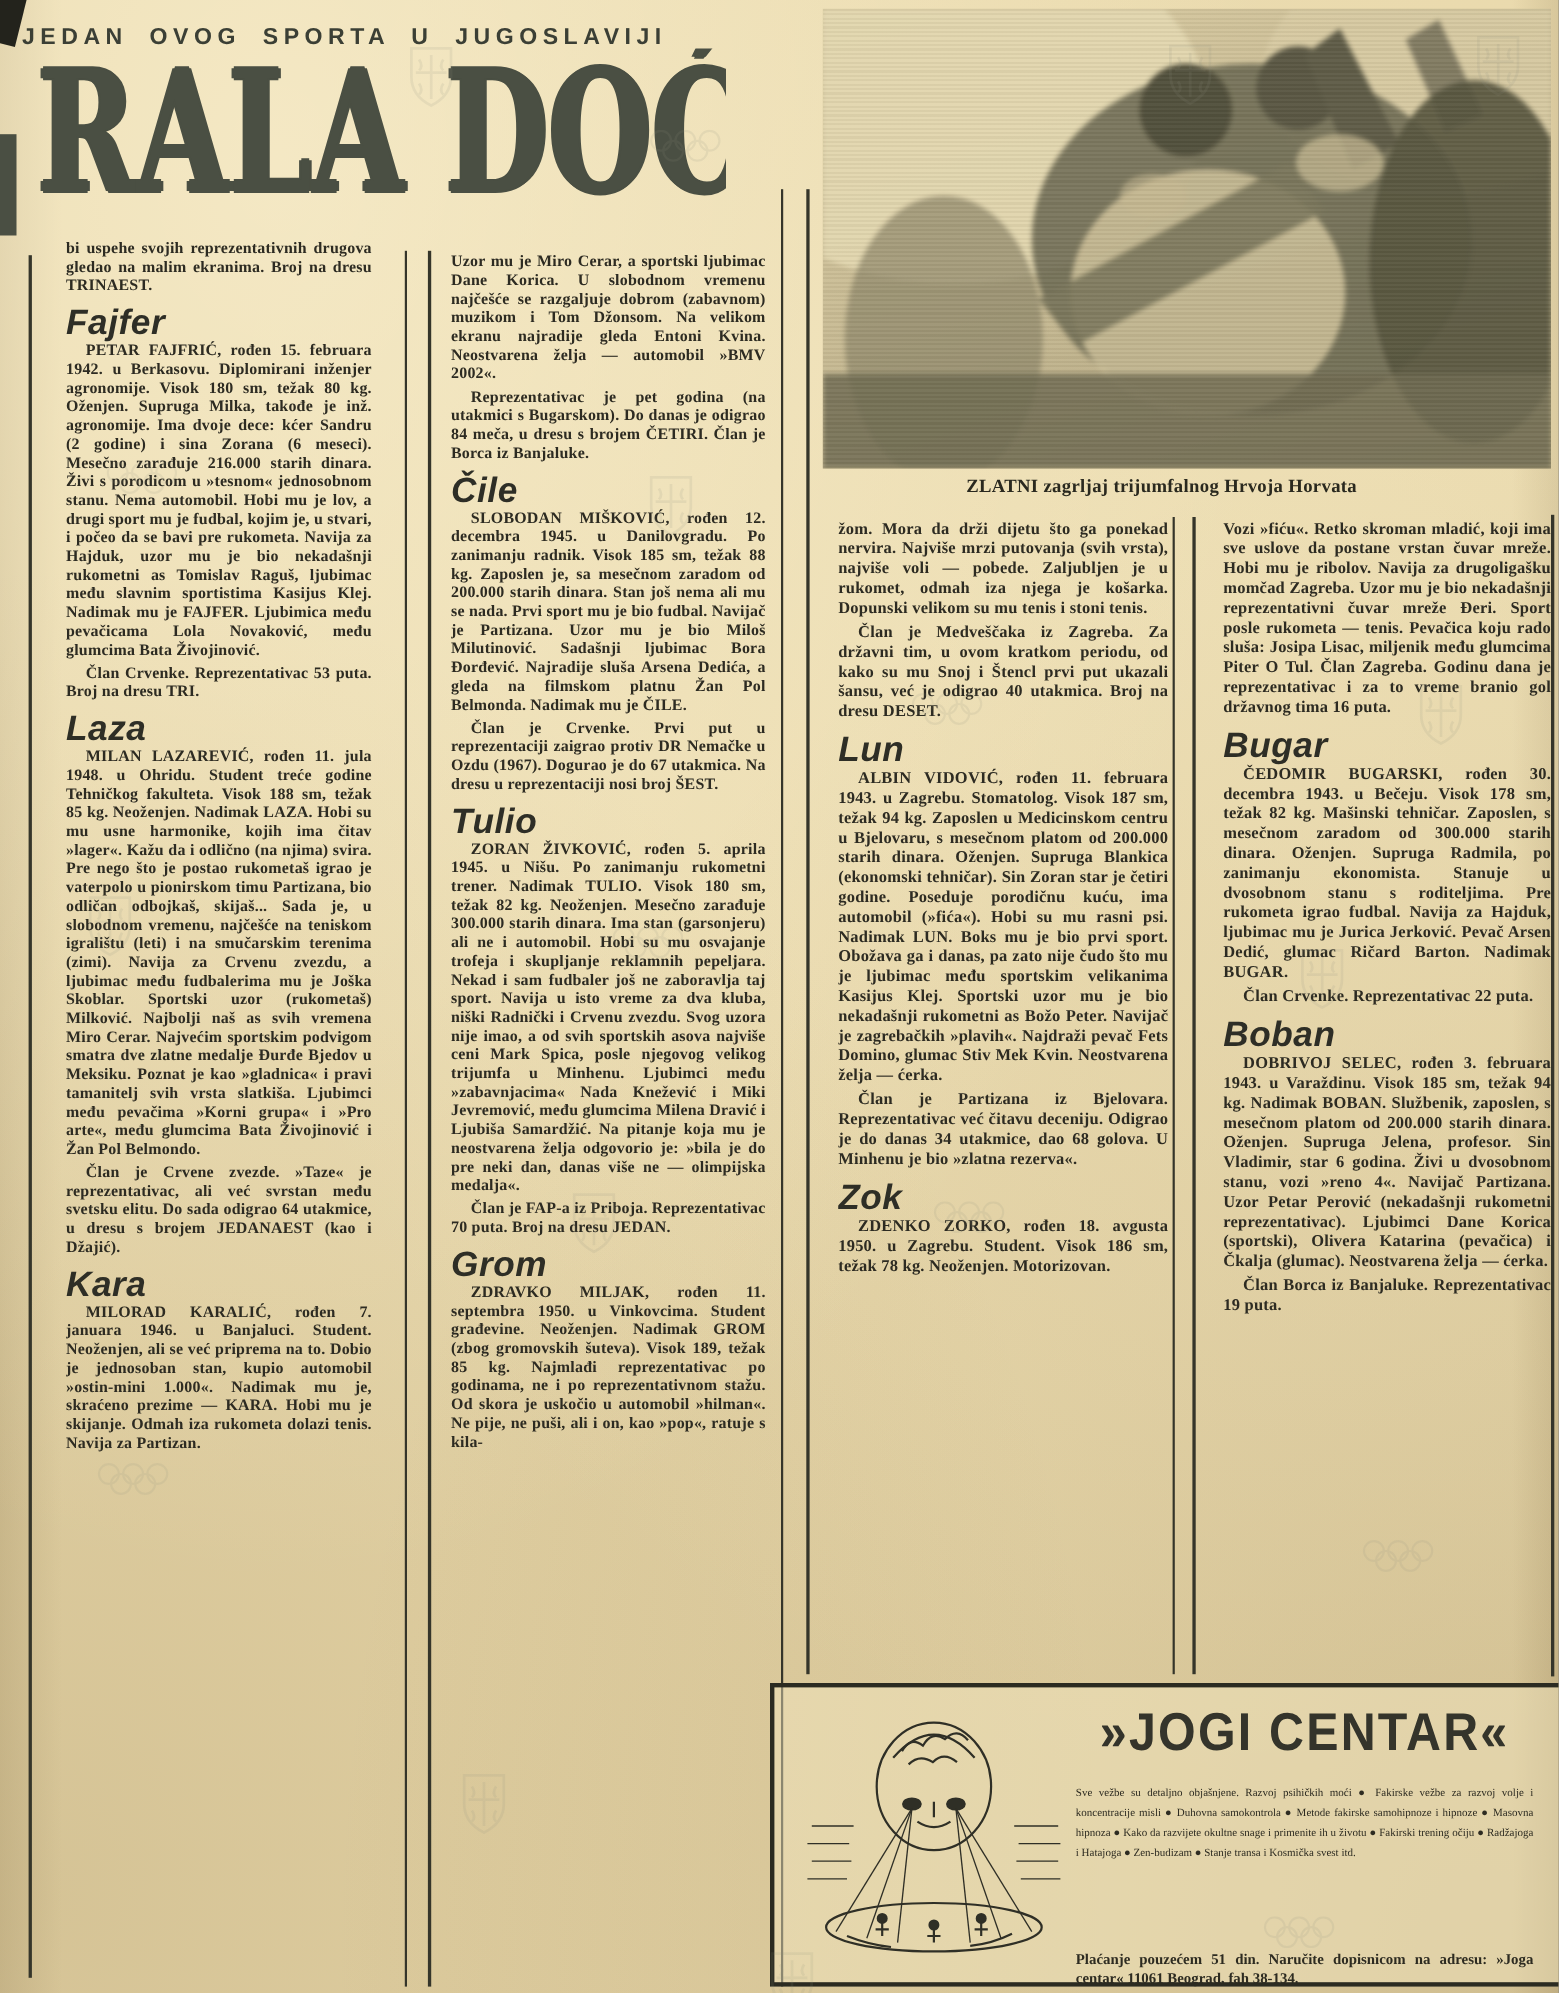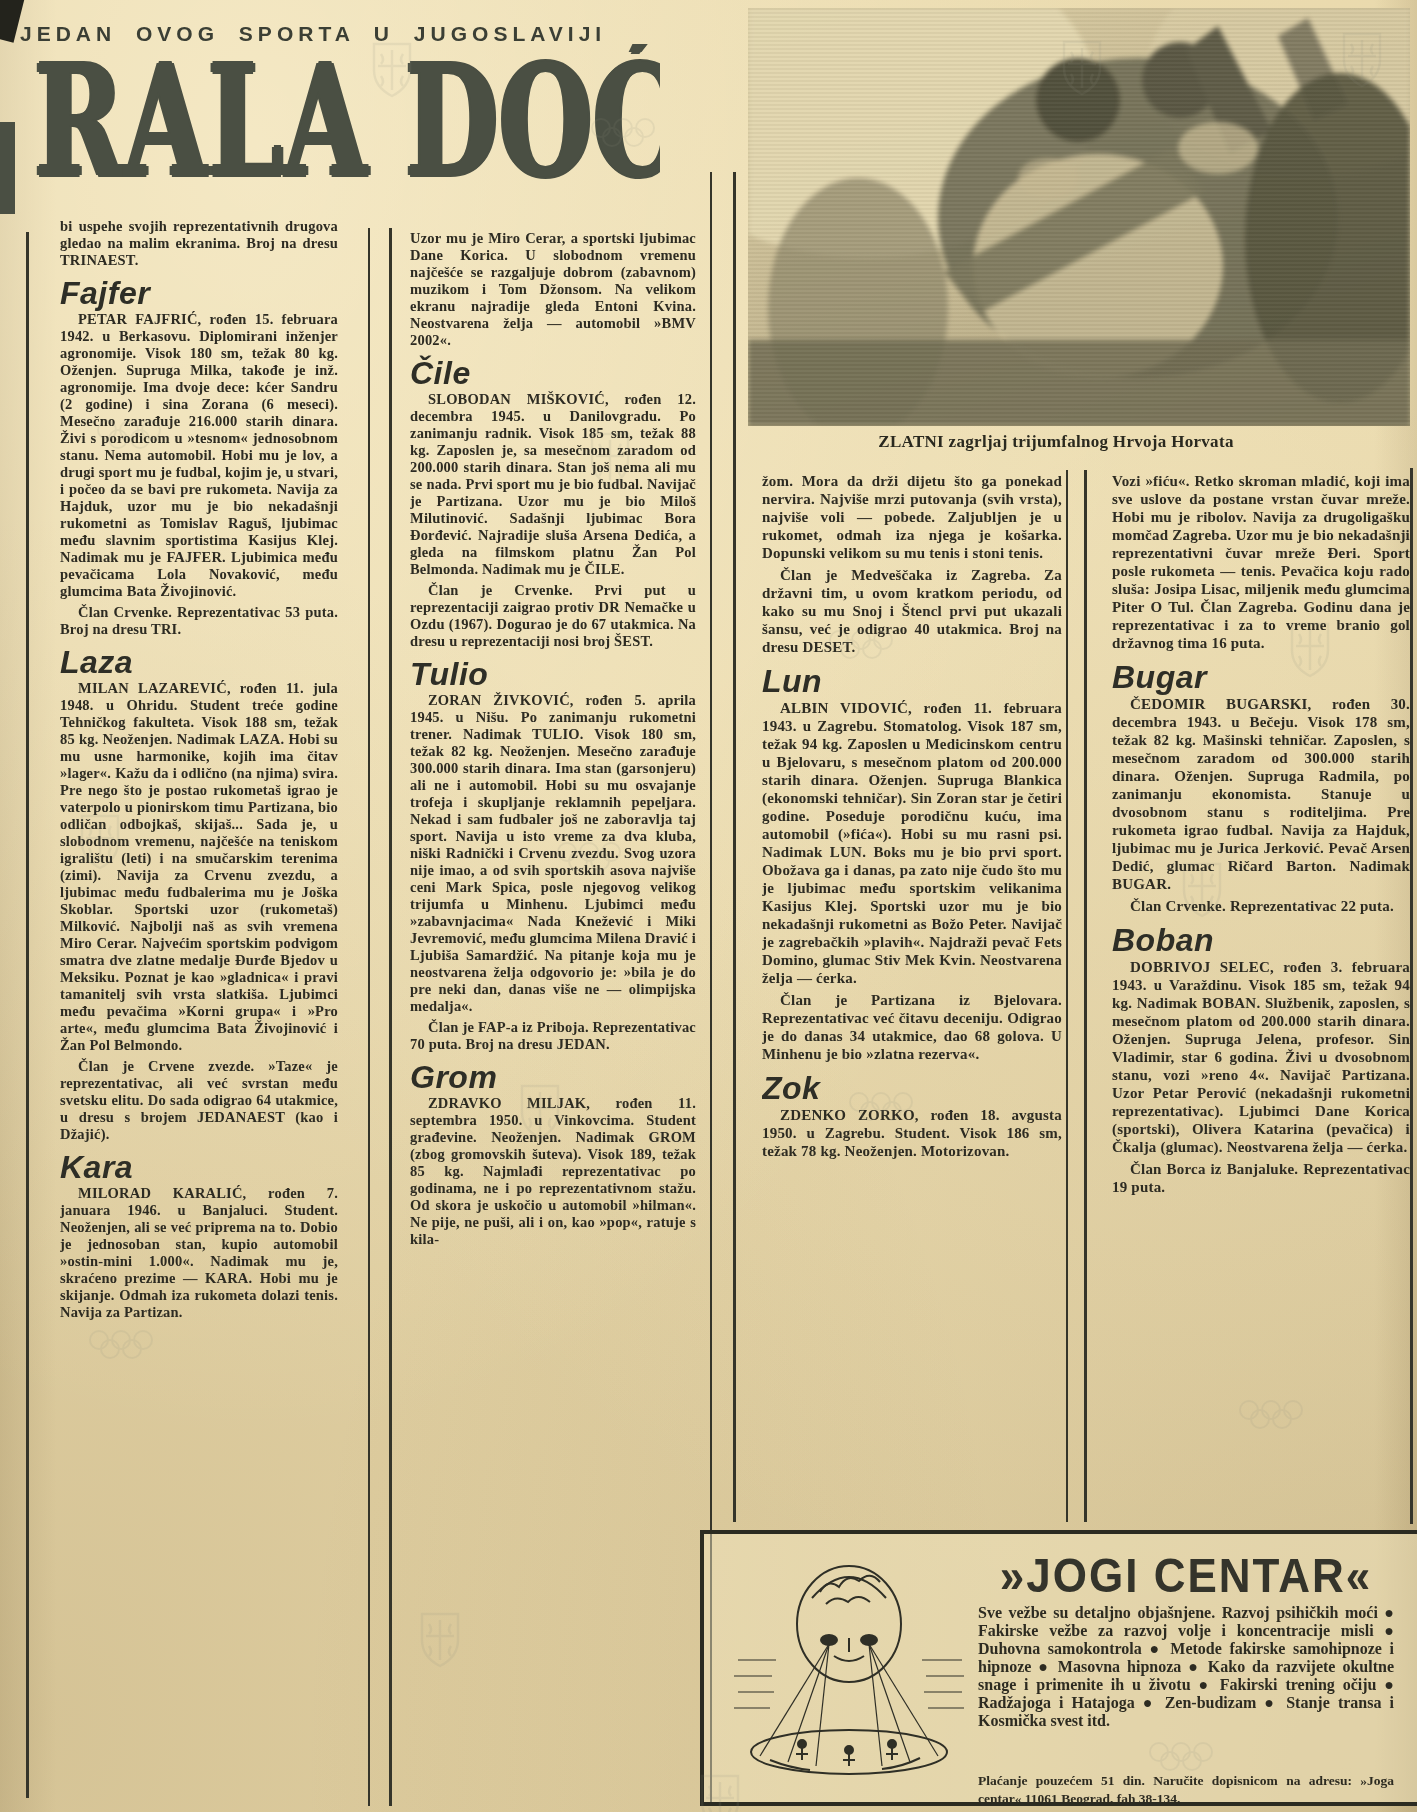--- a/index.html
+++ b/index.html
@@ -63,22 +63,22 @@
     position:absolute;left:700px;top:1530px;width:814px;height:276px;
     border:4px solid #2b2b21;background:rgba(244,232,196,.45);box-sizing:border-box;
   }
   .ad-illu{position:absolute;left:26px;top:26px;width:238px;height:218px;}
   .ad-title{
     position:absolute;left:272px;top:14px;width:420px;text-align:center;
     font-family:"Liberation Sans", sans-serif;font-weight:bold;font-size:44px;
     letter-spacing:2px;color:#34342b;transform:scaleY(1.1);transform-origin:top;white-space:nowrap;
   }
   .ad-body{
-    position:absolute;left:274px;top:70px;width:416px;text-align:justify;
-    font-weight:bold;font-size:16px;line-height:18px;color:#2d2b21;
+    position:absolute;left:274px;top:88px;width:416px;text-align:justify;
+    font-weight:normal;font-size:10px;line-height:18px;color:#2d2b21;
   }
   .ad-footer{
     position:absolute;left:274px;top:238px;width:416px;text-align:justify;
     font-weight:bold;font-size:13.5px;line-height:18px;color:#2d2b21;
   }
   .wm{position:absolute;opacity:.13;pointer-events:none;}
 </style>
 </head>
 <body>
 
@@ -129,20 +129,21 @@
       <p class="body-p">PETAR FAJFRIĆ, rođen 15. februara 1942. u Berkasovu. Diplomirani inženjer agronomije. Visok 180 sm, težak 80 kg. Oženjen. Supruga Milka, takođe je inž. agronomije. Ima dvoje dece: kćer Sandru (2 godine) i sina Zorana (6 meseci). Mesečno zarađuje 216.000 starih dinara. Živi s porodicom u »tesnom« jednosobnom stanu. Nema automobil. Hobi mu je lov, a drugi sport mu je fudbal, kojim je, u stvari, i počeo da se bavi pre rukometa. Navija za Hajduk, uzor mu je bio nekadašnji rukometni as Tomislav Raguš, ljubimac među slavnim sportistima Kasijus Klej. Nadimak mu je FAJFER. Ljubimica među pevačicama Lola Novaković, među glumcima Bata Živojinović.</p>
       <p class="body-p">Član Crvenke. Reprezentativac 53 puta. Broj na dresu TRI.</p>
       <h3 class="sec-h">Laza</h3>
       <p class="body-p">MILAN LAZAREVIĆ, rođen 11. jula 1948. u Ohridu. Student treće godine Tehničkog fakulteta. Visok 188 sm, težak 85 kg. Neoženjen. Nadimak LAZA. Hobi su mu usne harmonike, kojih ima čitav »lager«. Kažu da i odlično (na njima) svira. Pre nego što je postao rukometaš igrao je vaterpolo u pionirskom timu Partizana, bio odličan odbojkaš, skijaš... Sada je, u slobodnom vremenu, najčešće na teniskom igralištu (leti) i na smučarskim terenima (zimi). Navija za Crvenu zvezdu, a ljubimac među fudbalerima mu je Joška Skoblar. Sportski uzor (rukometaš) Milković. Najbolji naš as svih vremena Miro Cerar. Najvećim sportskim podvigom smatra dve zlatne medalje Đurđe Bjedov u Meksiku. Poznat je kao »gladnica« i pravi tamanitelj svih vrsta slatkiša. Ljubimci među pevačima »Korni grupa« i »Pro arte«, među glumcima Bata Živojinović i Žan Pol Belmondo.</p>
       <p class="body-p">Član je Crvene zvezde. »Taze« je reprezentativac, ali već svrstan među svetsku elitu. Do sada odigrao 64 utakmice, u dresu s brojem JEDANAEST (kao i Džajić).</p>
       <h3 class="sec-h">Kara</h3>
       <p class="body-p">MILORAD KARALIĆ, rođen 7. januara 1946. u Banjaluci. Student. Neoženjen, ali se već priprema na to. Dobio je jednosoban stan, kupio automobil »ostin-mini 1.000«. Nadimak mu je, skraćeno prezime — KARA. Hobi mu je skijanje. Odmah iza rukometa dolazi tenis. Navija za Partizan.</p>
     </div>
   <div class="col col-2">
       <p class="body-p flush">Uzor mu je Miro Cerar, a sportski ljubimac Dane Korica. U slobodnom vremenu najčešće se razgaljuje dobrom (zabavnom) muzikom i Tom Džonsom. Na velikom ekranu najradije gleda Entoni Kvina. Neostvarena želja — automobil »BMV 2002«.</p>
+      <p class="body-p">Reprezentativac je pet godina (na utakmici s Bugarskom). Do danas je odigrao 84 meča, u dresu s brojem ČETIRI. Član je Borca iz Banjaluke.</p>
       <h3 class="sec-h">Čile</h3>
       <p class="body-p">SLOBODAN MIŠKOVIĆ, rođen 12. decembra 1945. u Danilovgradu. Po zanimanju radnik. Visok 185 sm, težak 88 kg. Zaposlen je, sa mesečnom zaradom od 200.000 starih dinara. Stan još nema ali mu se nada. Prvi sport mu je bio fudbal. Navijač je Partizana. Uzor mu je bio Miloš Milutinović. Sadašnji ljubimac Bora Đorđević. Najradije sluša Arsena Dedića, a gleda na filmskom platnu Žan Pol Belmonda. Nadimak mu je ČILE.</p>
       <p class="body-p">Član je Crvenke. Prvi put u reprezentaciji zaigrao protiv DR Nemačke u Ozdu (1967). Dogurao je do 67 utakmica. Na dresu u reprezentaciji nosi broj ŠEST.</p>
       <h3 class="sec-h">Tulio</h3>
       <p class="body-p">ZORAN ŽIVKOVIĆ, rođen 5. aprila 1945. u Nišu. Po zanimanju rukometni trener. Nadimak TULIO. Visok 180 sm, težak 82 kg. Neoženjen. Mesečno zarađuje 300.000 starih dinara. Ima stan (garsonjeru) ali ne i automobil. Hobi su mu osvajanje trofeja i skupljanje reklamnih pepeljara. Nekad i sam fudbaler još ne zaboravlja taj sport. Navija u isto vreme za dva kluba, niški Radnički i Crvenu zvezdu. Svog uzora nije imao, a od svih sportskih asova najviše ceni Mark Spica, posle njegovog velikog trijumfa u Minhenu. Ljubimci među »zabavnjacima« Nada Knežević i Miki Jevremović, među glumcima Milena Dravić i Ljubiša Samardžić. Na pitanje koja mu je neostvarena želja odgovorio je: »bila je do pre neki dan, danas više ne — olimpijska medalja«.</p>
       <p class="body-p">Član je FAP-a iz Priboja. Reprezentativac 70 puta. Broj na dresu JEDAN.</p>
       <h3 class="sec-h">Grom</h3>
       <p class="body-p">ZDRAVKO MILJAK, rođen 11. septembra 1950. u Vinkovcima. Student građevine. Neoženjen. Nadimak GROM (zbog gromovskih šuteva). Visok 189, težak 85 kg. Najmlađi reprezentativac po godinama, ne i po reprezentativnom stažu. Od skora je uskočio u automobil »hilman«. Ne pije, ne puši, ali i on, kao »pop«, ratuje s kila-</p>
     </div>
   <div class="col col-3">

